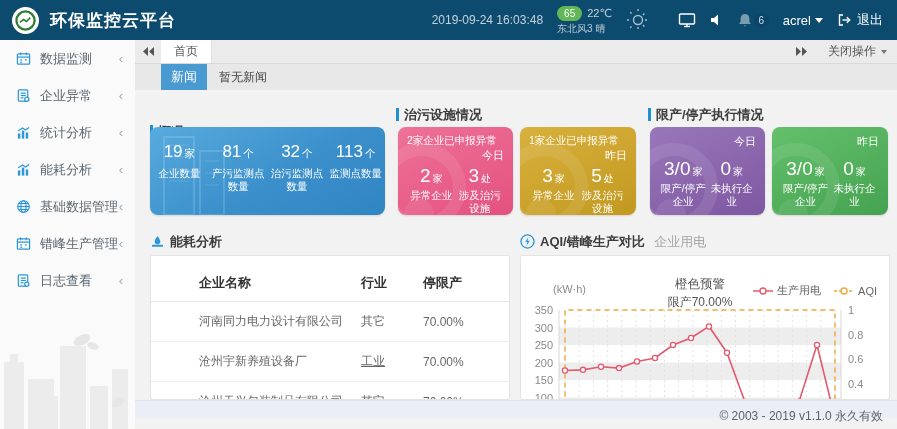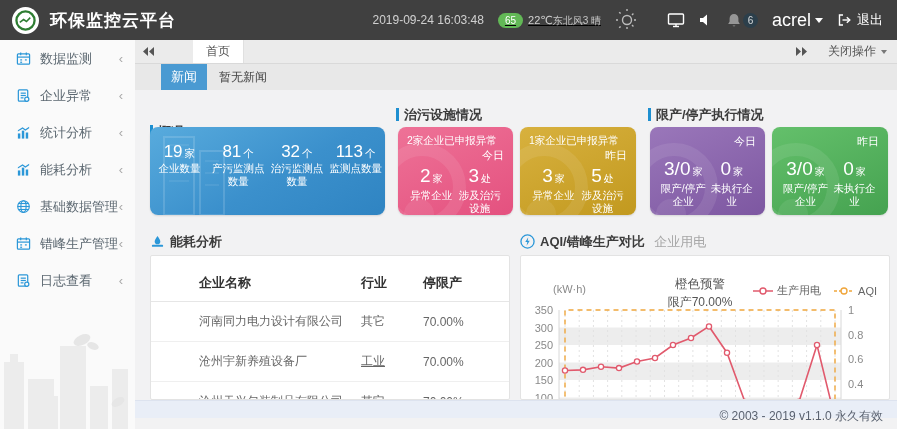--- a/index.html
+++ b/index.html
@@ -1,49 +1,49 @@
 <!DOCTYPE html>
 <html><head>
 <meta charset="utf-8">
 <style>
   html,body{margin:0;padding:0;background:#dfe3e8;font-family:"Liberation Sans","DejaVu Sans",sans-serif;}
   .app{position:relative;width:897px;height:429px;background:#f0f1f2;overflow:hidden;}
 
   
-  .topbar{position:absolute;left:0;top:0;width:897px;height:40px;background:#404040;display:flex;align-items:center;justify-content:space-between;}
+  .topbar{position:absolute;left:0;top:0;width:897px;height:40px;background:#0c4a6e;display:flex;align-items:center;justify-content:space-between;}
   .brand{display:flex;align-items:center;padding-left:12px;}
   .logo{width:27px;height:27px;border-radius:50%;background:#fff;display:flex;align-items:center;justify-content:center;}
   .app-title{color:#fff;font-size:17px;font-weight:bold;margin-left:11px;letter-spacing:1px;}
   .top-right{display:flex;align-items:center;gap:14px;padding-right:14px;}
   .datetime{color:rgba(255,255,255,.75);font-size:12px;}
-  .weather{display:flex;line-height:13px;text-decoration:underline;}
+  .weather{display:flex;flex-direction:column;line-height:13px;}
   .weather-top{display:flex;align-items:center;gap:5px;}
   .aqi-pill{background:#62b856;color:#fff;font-size:10px;border-radius:8px;padding:1px 7px;}
   .temp{color:rgba(255,255,255,.75);font-size:11px;}
   .weather-bottom{color:rgba(255,255,255,.7);font-size:10px;margin-top:1px;}
   .hicon{display:inline-flex;align-items:center;justify-content:center;}
   .bell-wrap{position:relative;display:inline-flex;align-items:center;}
   .badge{margin-left:2px;width:15px;height:15px;border-radius:50%;background:rgba(8,62,97,.35);color:rgba(255,255,255,.8);font-size:10px;display:inline-flex;align-items:center;justify-content:center;}
-  .user{color:#fff;font-size:18px;display:inline-flex;align-items:center;gap:4px;cursor:pointer;}
+  .user{color:#fff;font-size:13px;display:inline-flex;align-items:center;gap:4px;cursor:pointer;}
   .caret{width:0;height:0;border-left:4px solid transparent;border-right:4px solid transparent;border-top:5px solid #fff;display:inline-block;}
   .logout{color:#fff;font-size:13px;display:inline-flex;align-items:center;gap:5px;cursor:pointer;}
 
   
   .sidebar{position:absolute;left:0;top:40px;width:135px;height:389px;background:#fafafa;border-right:1px solid #e4e4e4;overflow:hidden;}
   .nav-item{position:relative;height:37px;display:flex;align-items:center;cursor:pointer;}
   .nav-icon{position:absolute;left:16px;display:inline-flex;}
   .nav-label{position:absolute;left:40px;font-size:13px;color:#5b6770;}
   .nav-chevron{position:absolute;right:12px;color:#a9a9a9;font-size:13px;}
   .skyline{position:absolute;left:0;bottom:0;}
 
   
   .main{position:absolute;left:135px;top:40px;width:762px;height:389px;background:#f2f2f3;}
   .tabbar{position:absolute;left:0;top:0;width:762px;height:23px;background:#ebebeb;border-bottom:1px solid #d9d9d9;display:flex;align-items:center;}
   .tab-nav-btn{width:26px;height:23px;display:flex;align-items:center;justify-content:center;cursor:pointer;}
-  .tab{height:23px;background:#fff;display:flex;align-items:center;padding:0 13px;font-size:12px;color:#555;border-right:1px solid #e0e0e0;cursor:pointer;margin-left:32px;}
+  .tab{height:23px;background:#fff;display:flex;align-items:center;padding:0 13px;font-size:12px;color:#555;border-right:1px solid #e0e0e0;cursor:pointer;}
   .tab-right{margin-left:auto;display:flex;align-items:center;gap:14px;padding-right:10px;}
   .close-ops{font-size:12px;color:#555;display:inline-flex;align-items:center;gap:5px;cursor:pointer;}
   .caret-gray{width:0;height:0;border-left:3.5px solid transparent;border-right:3.5px solid transparent;border-top:4px solid #777;display:inline-block;}
   .newsbar{position:absolute;left:0;top:24px;width:762px;height:26px;background:#e8e8e8;display:flex;align-items:center;}
   .news-btn{margin-left:26px;height:26px;min-width:46px;background:#4a9ad2;color:#fff;font-size:13px;display:inline-flex;align-items:center;justify-content:center;cursor:pointer;}
   .news-msg{font-size:12px;color:#444;margin-left:12px;}
 
   
   .sec-hd{position:absolute;height:15px;font-size:13px;font-weight:bold;color:#3c3c3c;padding-left:8px;line-height:15px;}
   .sec-hd::before{content:'';position:absolute;left:0;top:1px;width:3px;height:13px;background:#1e8fd0;}
@@ -53,21 +53,21 @@
   .sec-hd.with-ic::before{display:none;}
   .sec-hd.with-ic .sec-hd-ic{left:0;top:0;}
 
   
   .bigcard{position:absolute;top:87px;height:88px;border-radius:8px;color:#fff;overflow:hidden;box-shadow:0 1px 2px rgba(0,0,0,.12);}
   .blue-card{left:15px;width:235px;background:linear-gradient(150deg,#58abdd 0%,#3b90cc 55%,#2f84c2 100%);}
   .ov-grid{position:absolute;left:0;top:15px;width:100%;display:flex;}
   .ov-stat{width:25%;text-align:center;}
   .ov-num{font-size:17px;}
   .ov-unit{font-size:10.5px;margin-left:2px;}
-  .ov-lbl{font-size:10.5px;line-height:1.25;padding:0 2px;}
+  .ov-lbl{font-size:10.5px;margin-top:5px;line-height:1.25;padding:0 2px;}
   .mini{padding:7px 9px 0 9px;box-sizing:border-box;position:absolute;}
   .pink-card{left:263px;width:115px;background:linear-gradient(155deg,#ee7297 0%,#e4517f 100%);}
   .gold-card{left:385px;width:116px;background:linear-gradient(155deg,#d8b13e 0%,#c2991f 100%);}
   .purple-card{left:515px;width:115px;background:linear-gradient(155deg,#9a77ba 0%,#7d57a1 100%);}
   .green-card{left:637px;width:116px;background:linear-gradient(155deg,#64c06b 0%,#45a250 100%);}
   .mini::before{content:'';position:absolute;left:-20px;top:16px;width:62px;height:62px;border:13px solid rgba(255,255,255,.09);border-radius:50%;}
   .mini::after{content:'';position:absolute;left:6px;bottom:-14px;width:30px;height:30px;background:rgba(255,255,255,.08);border-radius:50%;}
   .mc-head{font-size:10.5px;white-space:nowrap;position:relative;z-index:1;}
   .mc-day{font-size:11px;text-align:right;position:relative;z-index:1;}
   .mc-stats{display:flex;margin-top:2px;position:relative;z-index:1;}

